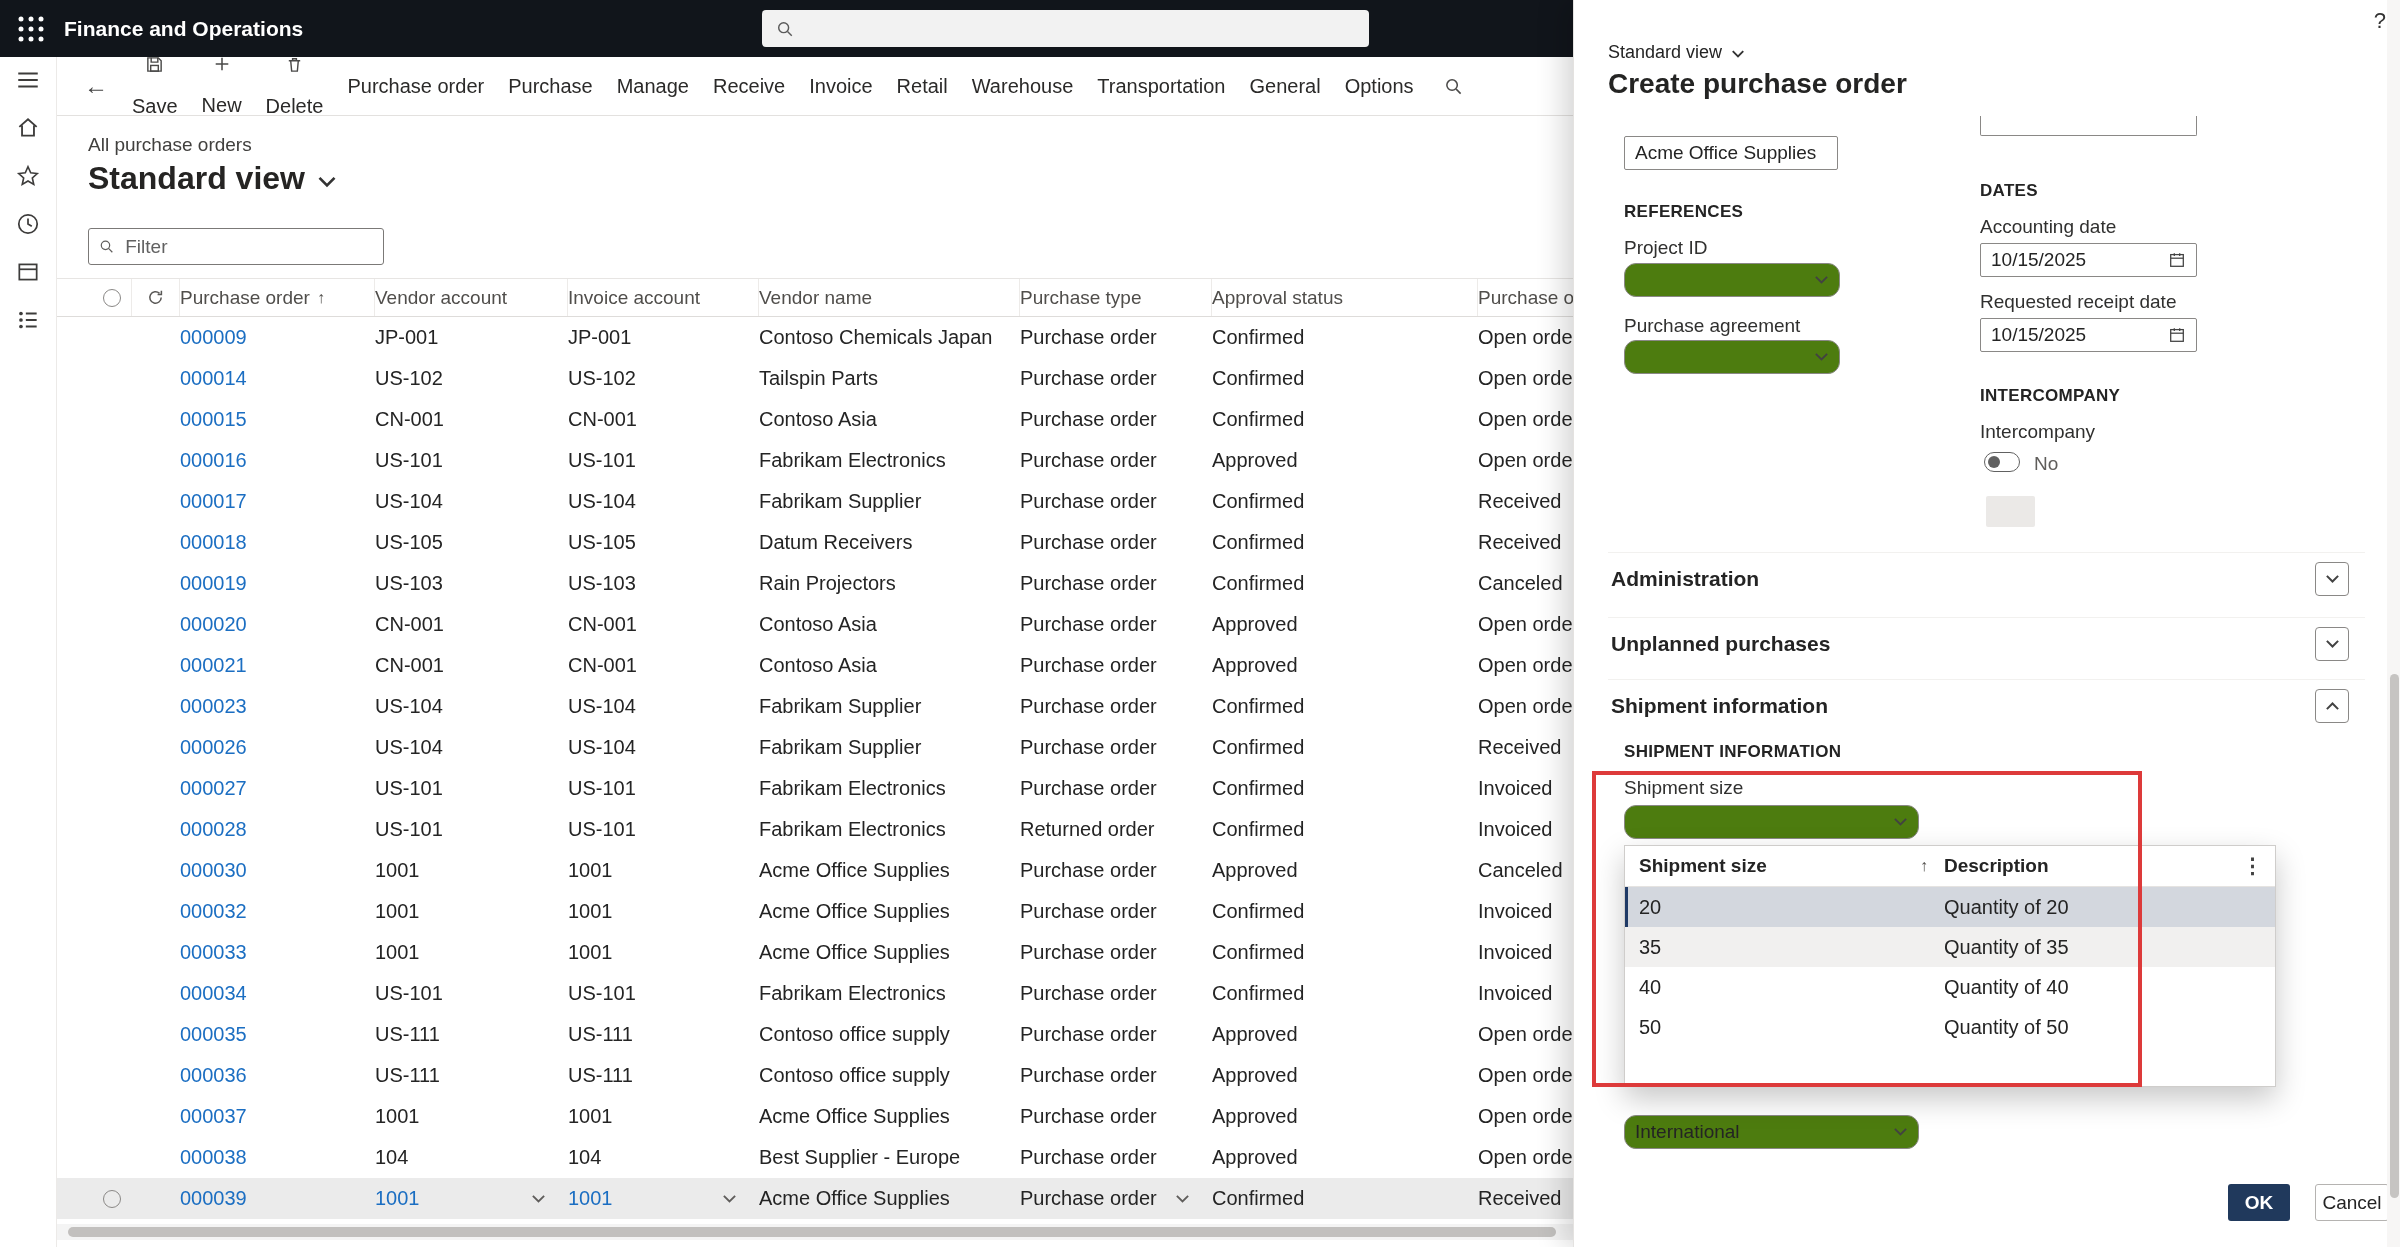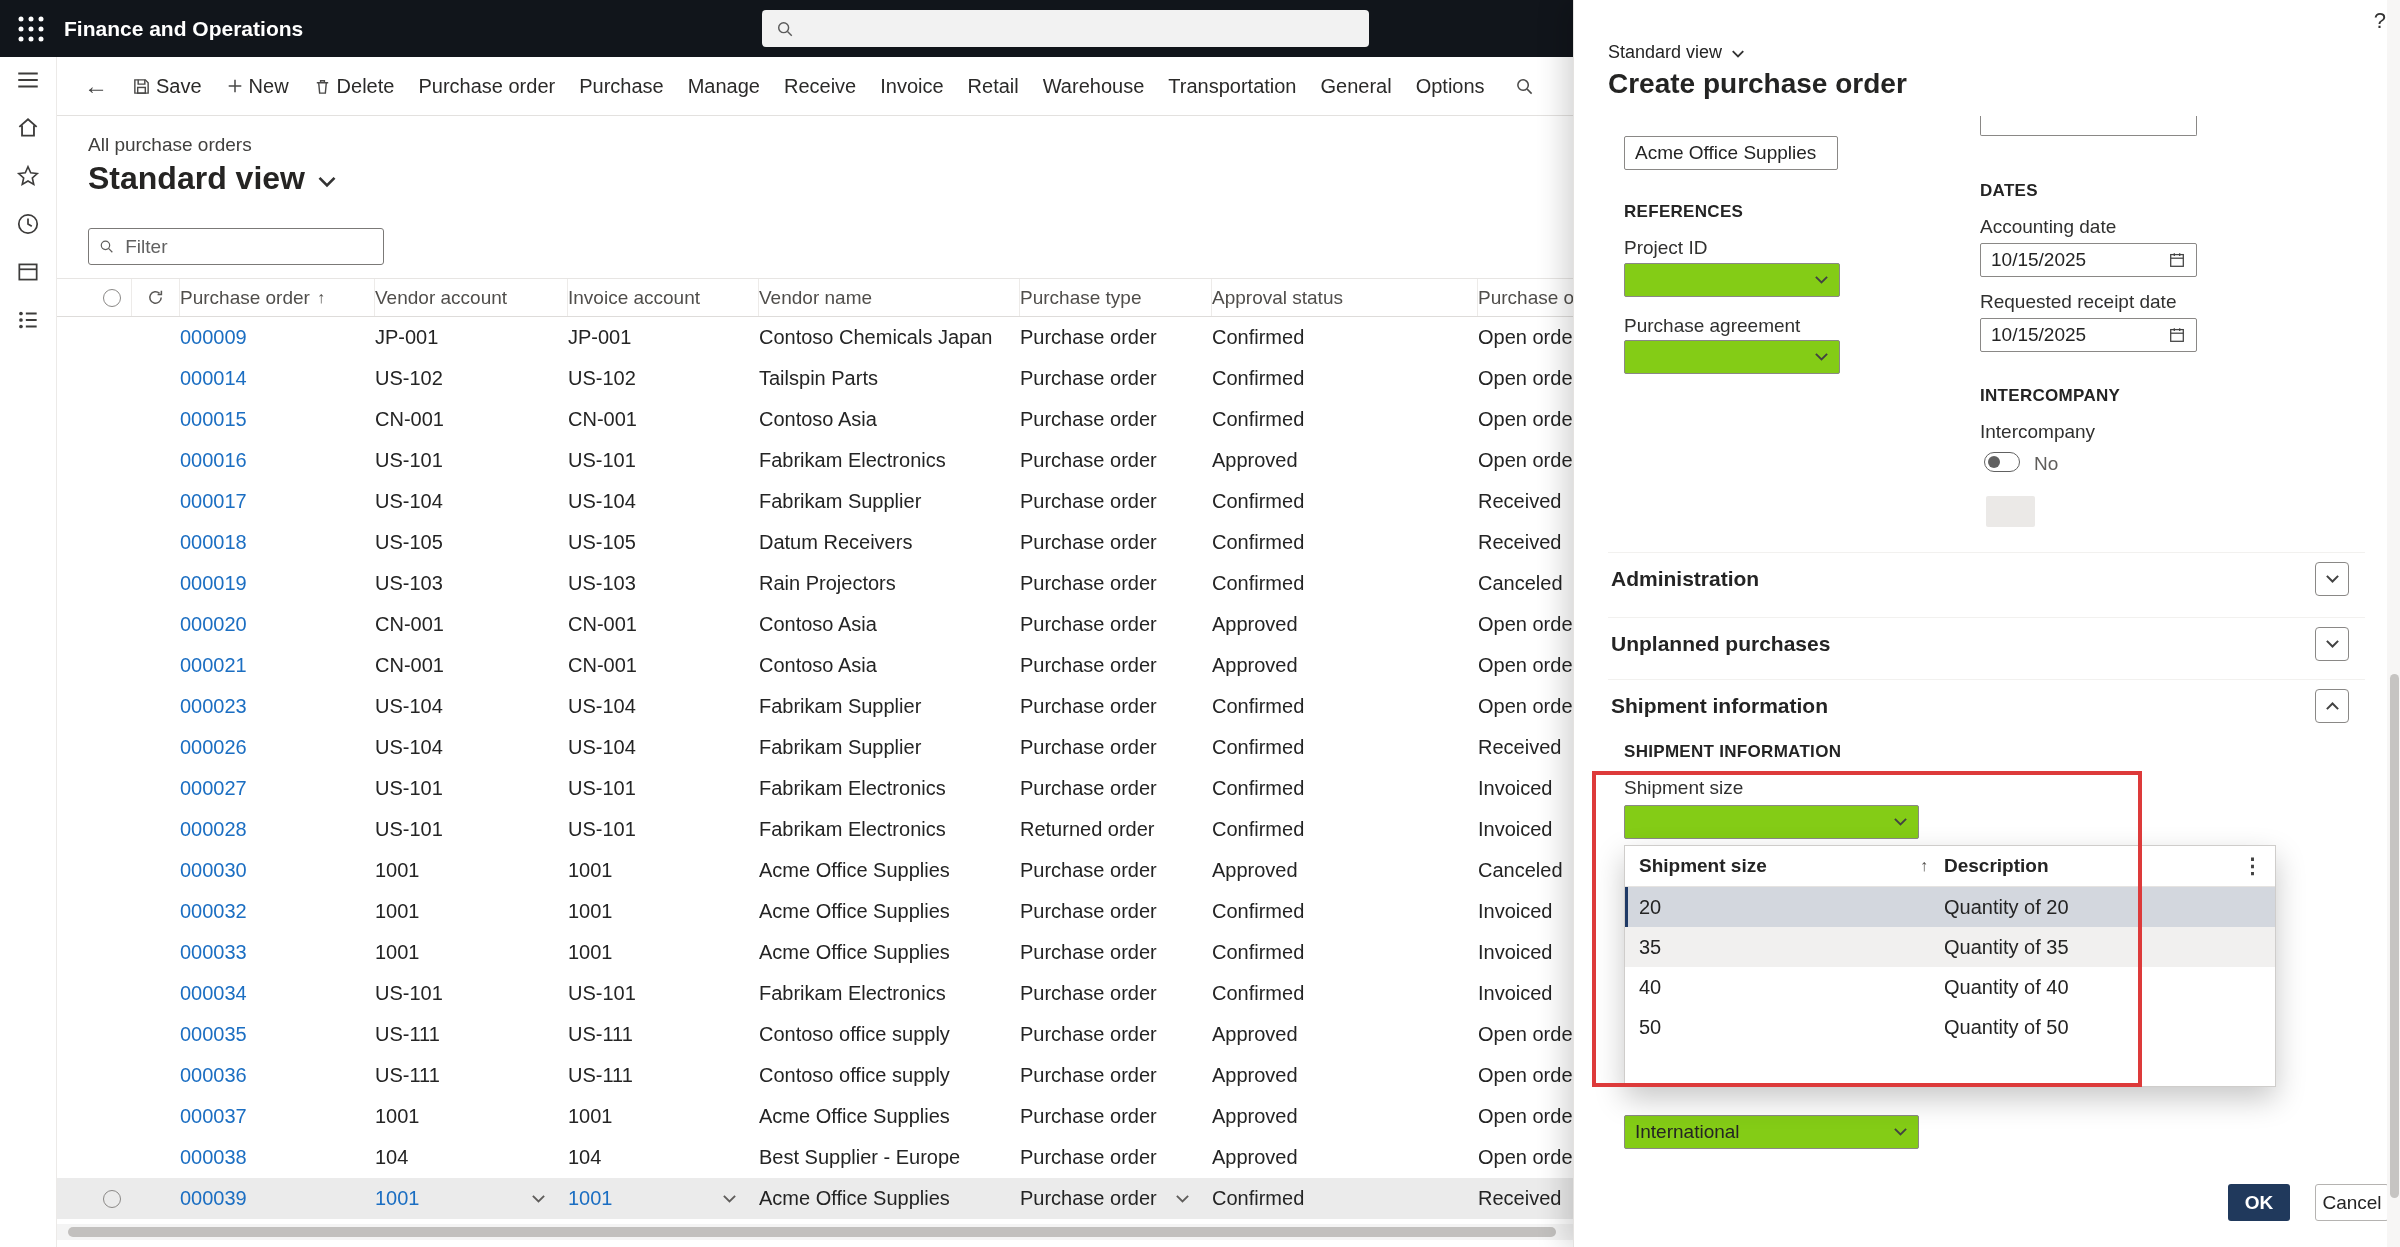--- a/index.html
+++ b/index.html
@@ -17,22 +17,22 @@
   .topsearch svg{color:#5a5a5a;}
   .topsearch input{border:none;background:transparent;outline:none;font-size:19px;width:100%;
                    font-family:inherit;color:#333;}
   .topsearch input::placeholder{color:#5a5a5a;}
 
   
   #actionbar{position:absolute;left:0;top:57px;width:2400px;height:59px;background:#fff;
              border-bottom:1px solid #e3e1df;display:flex;align-items:center;gap:24px;
              padding-left:84px;box-sizing:border-box;font-size:20px;color:#2b2a29;z-index:1;}
   .backbtn{font-size:24px;color:#424242;cursor:pointer;line-height:1;}
-  .cmd{display:flex;align-items:center;gap:5px;background:none;border:none;font-family:inherit;
-       font-size:20px;color:#2b2a29;cursor:pointer;padding:0;}
+  .cmd{display:flex;align-items:center;gap:21px;background:none;border:none;font-family:inherit;
+       font-size:20px;color:#2b2a29;cursor:pointer;padding:0;flex-direction:column;}
   .cmd svg{color:#4a4948;}
   .menu{cursor:pointer;white-space:nowrap;}
   .ab-search{margin-left:6px;color:#4a4948;cursor:pointer;}
 
   
   #leftnav{position:absolute;left:0;top:57px;width:56px;bottom:0;background:#fff;
            border-right:1px solid #eceae8;display:flex;flex-direction:column;align-items:center;z-index:2;}
   .navicon{width:26px;height:26px;margin-bottom:22px;color:#3d3c3b;cursor:pointer;}
   .navicon:first-child{margin-top:10px;}
 
@@ -82,21 +82,21 @@
   .pview{left:34px;top:42px;display:flex;align-items:center;gap:9px;font-size:18px;color:#242424;cursor:pointer;}
   .pview svg{color:#333;margin-top:3px;}
   .ptitle{left:34px;top:68px;font-size:28px;font-weight:700;color:#242423;}
   .field-input{height:34px;border:1px solid #8a8886;border-radius:2px;box-sizing:border-box;
                font-size:19px;font-family:inherit;color:#242424;padding:0 10px;outline:none;}
   .vendor-input{left:50px;top:136px;width:214px;}
   .cutoff-field{left:406px;top:116px;width:217px;height:20px;border:1px solid #8a8886;border-top:none;
                 border-radius:0 0 2px 2px;box-sizing:border-box;}
   .sec-h{font-size:17px;font-weight:700;color:#242424;letter-spacing:.3px;}
   .flabel{font-size:19px;color:#30302f;}
-  .combo{height:34px;border:1px solid #8a8886;border-radius:2px;background:#84cc16;box-sizing:border-box;
+  .combo{height:34px;border:1px solid #8a8886;border-radius:12px;background:#4d7c0f;box-sizing:border-box;
          display:flex;align-items:center;padding:0 10px;font-size:19px;cursor:pointer;justify-content:flex-end;}
   .combo .chev{margin-left:auto;color:#424242;}
   .dateinput{height:34px;border:1px solid #8a8886;border-radius:2px;box-sizing:border-box;
              display:flex;align-items:center;padding:0 10px;font-size:19px;cursor:text;}
   .dateinput svg{margin-left:auto;color:#424242;cursor:pointer;}
   .toggle{left:410px;top:452px;width:36px;height:20px;border:1px solid #616161;border-radius:10px;
           box-sizing:border-box;cursor:pointer;background:#fff;}
   .toggle .knob{position:absolute;left:3px;top:3px;width:12px;height:12px;border-radius:50%;background:#616161;}
   .toggle-label{left:460px;top:453px;font-size:19px;color:#5f5d5b;}
   .chipbtn{left:412px;top:496px;width:49px;height:31px;background:#ebe9e7;border-radius:2px;cursor:pointer;}

